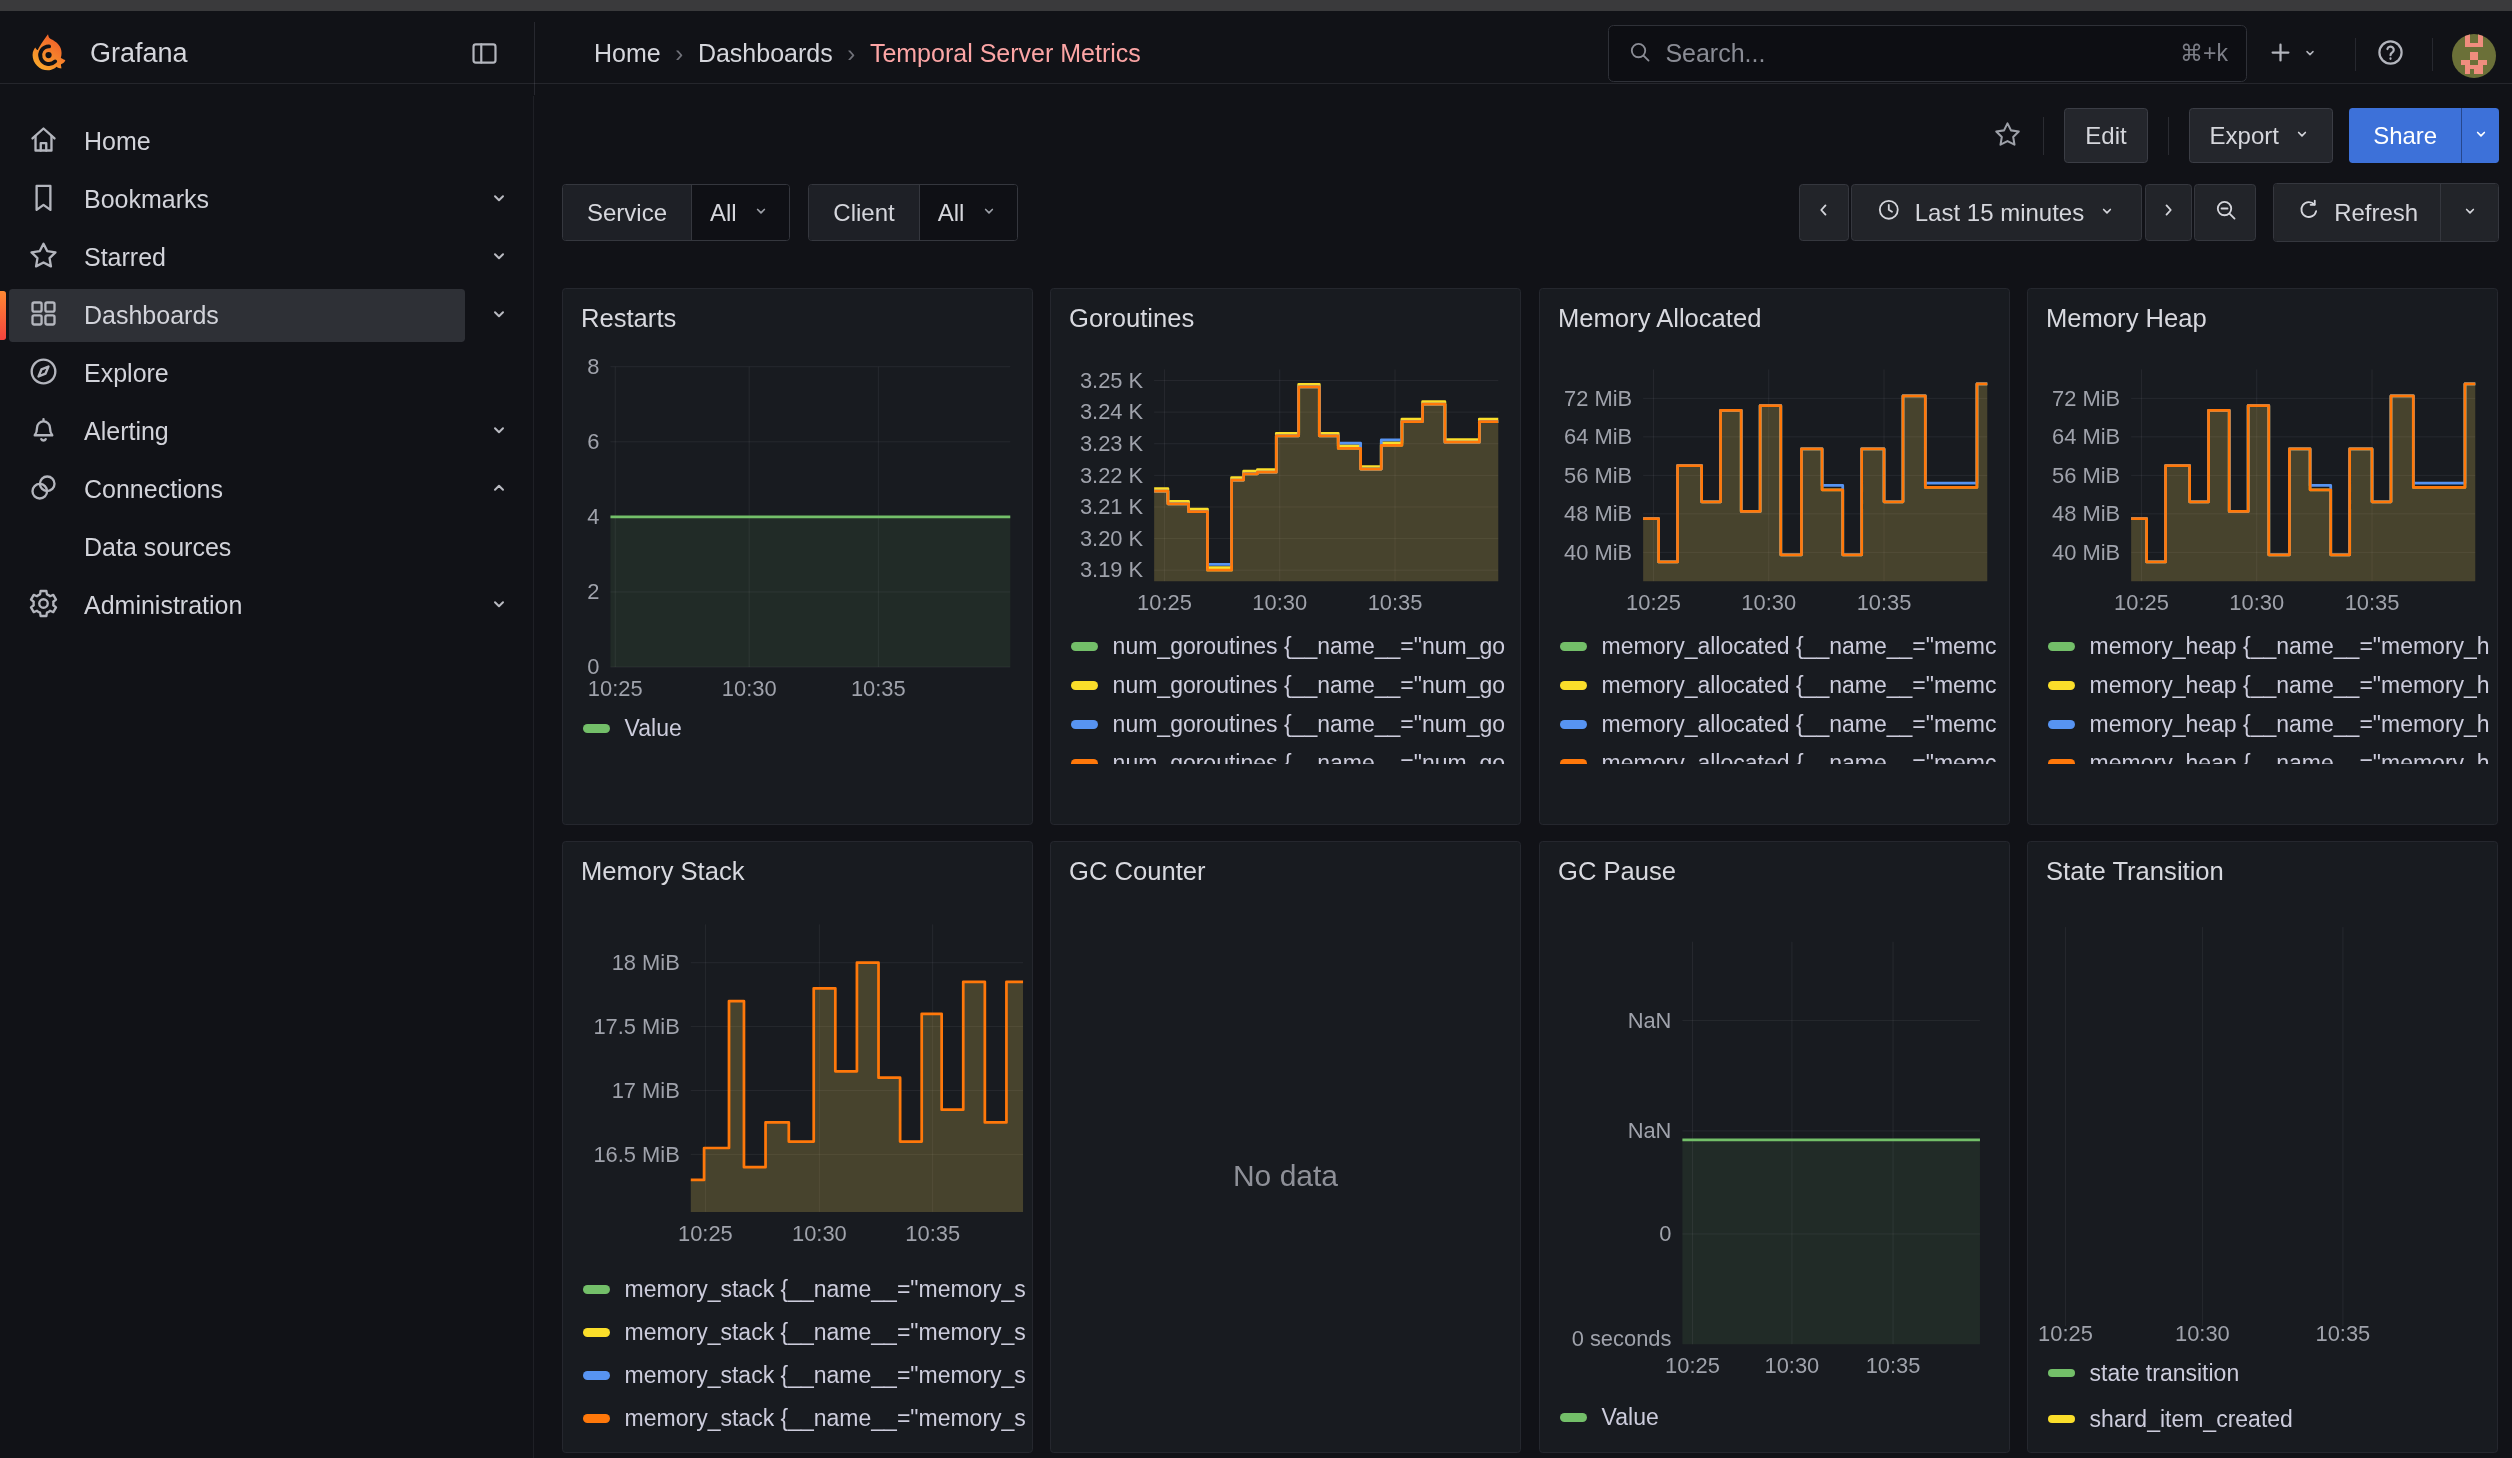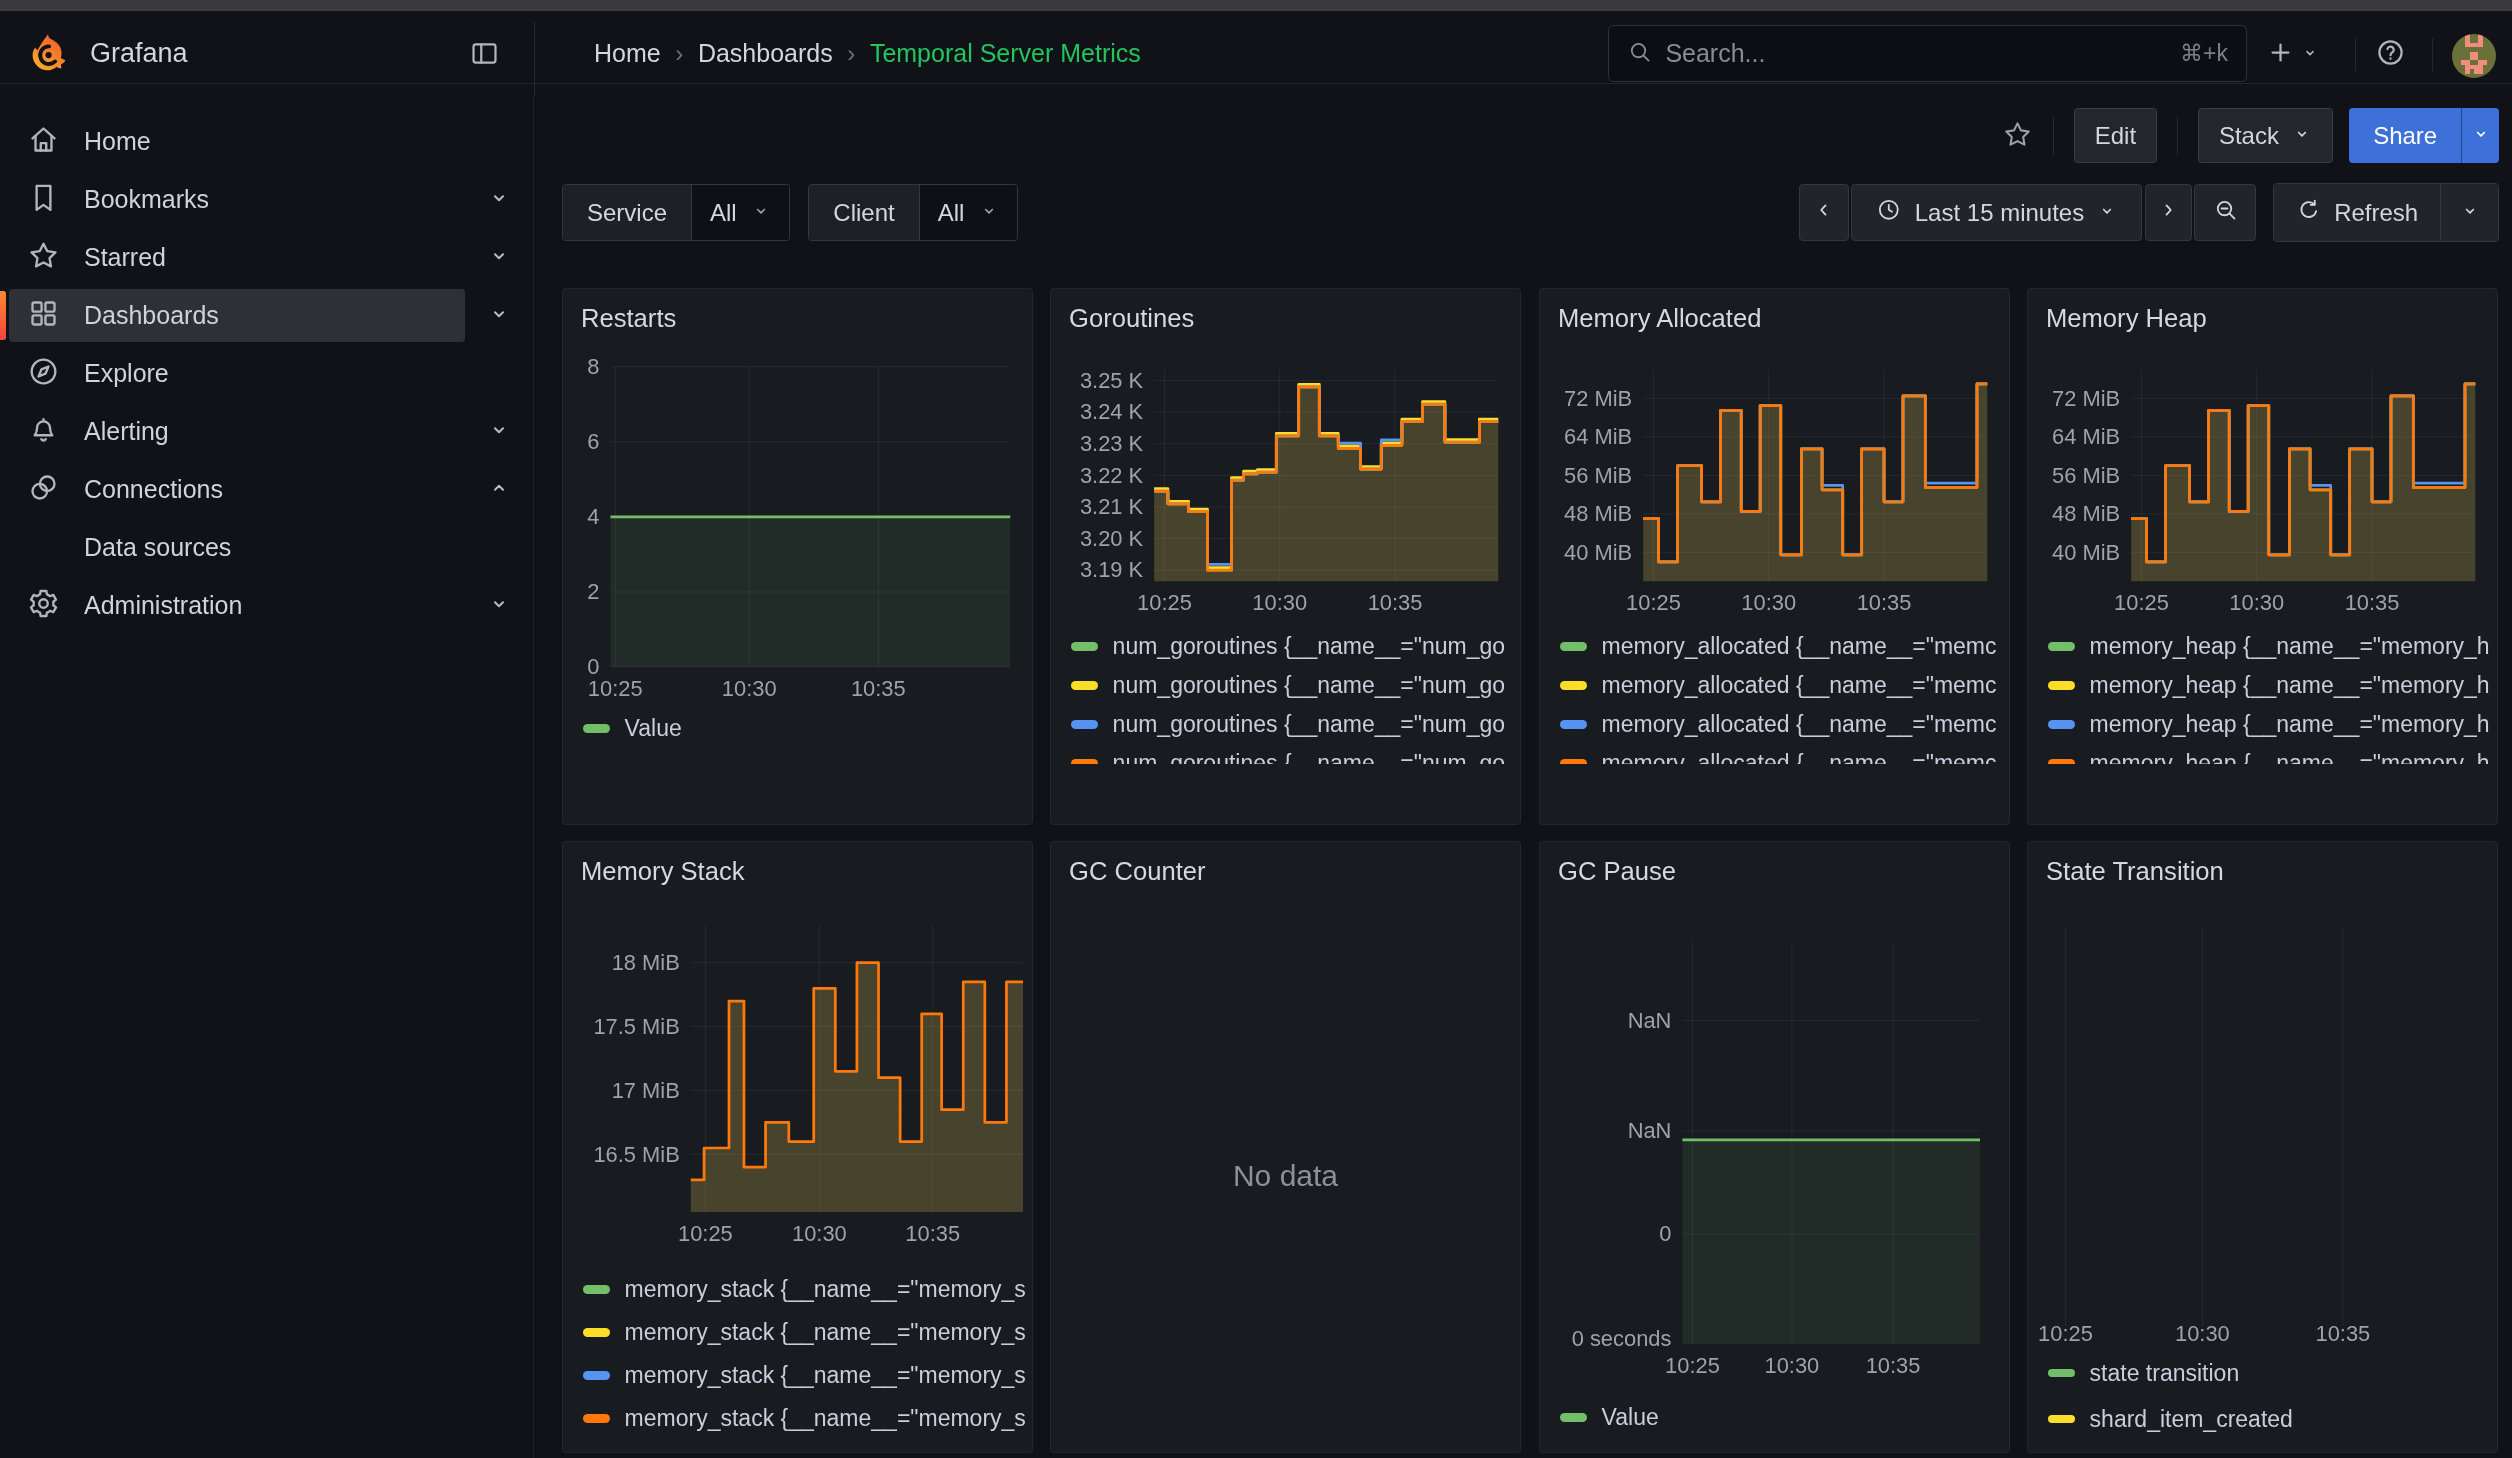--- a/index.html
+++ b/index.html
@@ -13,21 +13,21 @@
   
   .nav { position:absolute; left:0; top:11px; width:100%; height:73px; background:#111217;
          border-bottom:0.9px solid rgba(204,204,220,0.11); }
   .logo { position:absolute; left:25.6px; top:20px; width:44px; height:44px; display:flex; }
   .brand { position:absolute; left:90px; top:26.5px; font-size:27px; font-weight:500; color:#d5d6dc; }
   .toggle-btn { position:absolute; left:464px; top:24px; width:40px; height:40px; background:none; border:none; cursor:pointer; display:flex; align-items:center; justify-content:center; }
   .nav-vdiv { position:absolute; width:0.9px; background:rgba(204,204,220,0.12); }
   .breadcrumb { position:absolute; left:594px; top:0; height:85px; display:flex; align-items:center; gap:14.6px; font-size:25px; }
   .breadcrumb a { color:#d5d6dc; text-decoration:none; cursor:pointer; }
   .breadcrumb .sep { color:#707179; font-size:24px; }
-  .breadcrumb .current { color:#22c55e; }
+  .breadcrumb .current { color:#fca5a5; }
   .search { position:absolute; left:1608px; top:13.7px; width:639px; height:57px;
             background:#0d0e13; border:0.9px solid #2f3138; border-radius:5.5px;
             display:flex; align-items:center; padding:16px 18px; gap:12.8px; cursor:text; }
   .search .ph { font-size:25px; color:#8a8c95; flex:1; }
   .search .kbd { font-size:23px; color:#7d7f88; }
   .icon-btn { background:none; border:none; cursor:pointer; display:flex; align-items:center; justify-content:center; gap:7.3px; }
   .plus-btn { position:absolute; left:2267px; top:22px; height:42px; }
   .help-btn { position:absolute; left:2375px; top:22px; height:42px; }
   .avatar { position:absolute; left:2452px; top:23px; width:44px; height:44px; border-radius:50%; overflow:hidden; cursor:pointer; display:flex; }
   
@@ -270,21 +270,21 @@
     <div class="dash-toolbar">
       <button class="icon-btn">
         <span id="icon-star"><svg viewBox="0 0 24 24" width="31" height="31" fill="none" stroke="#9da0a8" stroke-width="1.6" stroke-linecap="round" stroke-linejoin="round">
               <path d="M12 3.4l2.7 5.4 6 .9-4.3 4.2 1 6-5.4-2.8-5.4 2.8 1-6L3.3 9.7l6-.9z"></path>
             </svg></span>
       </button>
       <span class="tb-vdiv"></span>
       <button class="btn">Edit</button>
       <span class="tb-vdiv"></span>
       <button class="btn">
-        <span>Stack</span>
+        <span>Export</span>
         <span id="icon-export-chev"><svg viewBox="0 0 24 24" width="20" height="20" fill="none" stroke="#d5d6dc" stroke-width="2" stroke-linecap="round" stroke-linejoin="round">
               <path d="M8 10.2l4 4 4-4"></path>
             </svg></span>
       </button>
       <span class="share">
         <button class="share-main">Share</button>
         <button class="share-chev">
           <span id="icon-share-chev"><svg viewBox="0 0 24 24" width="20" height="20" fill="none" stroke="#ffffff" stroke-width="2" stroke-linecap="round" stroke-linejoin="round">
                 <path d="M8 10.2l4 4 4-4"></path>
               </svg></span>

